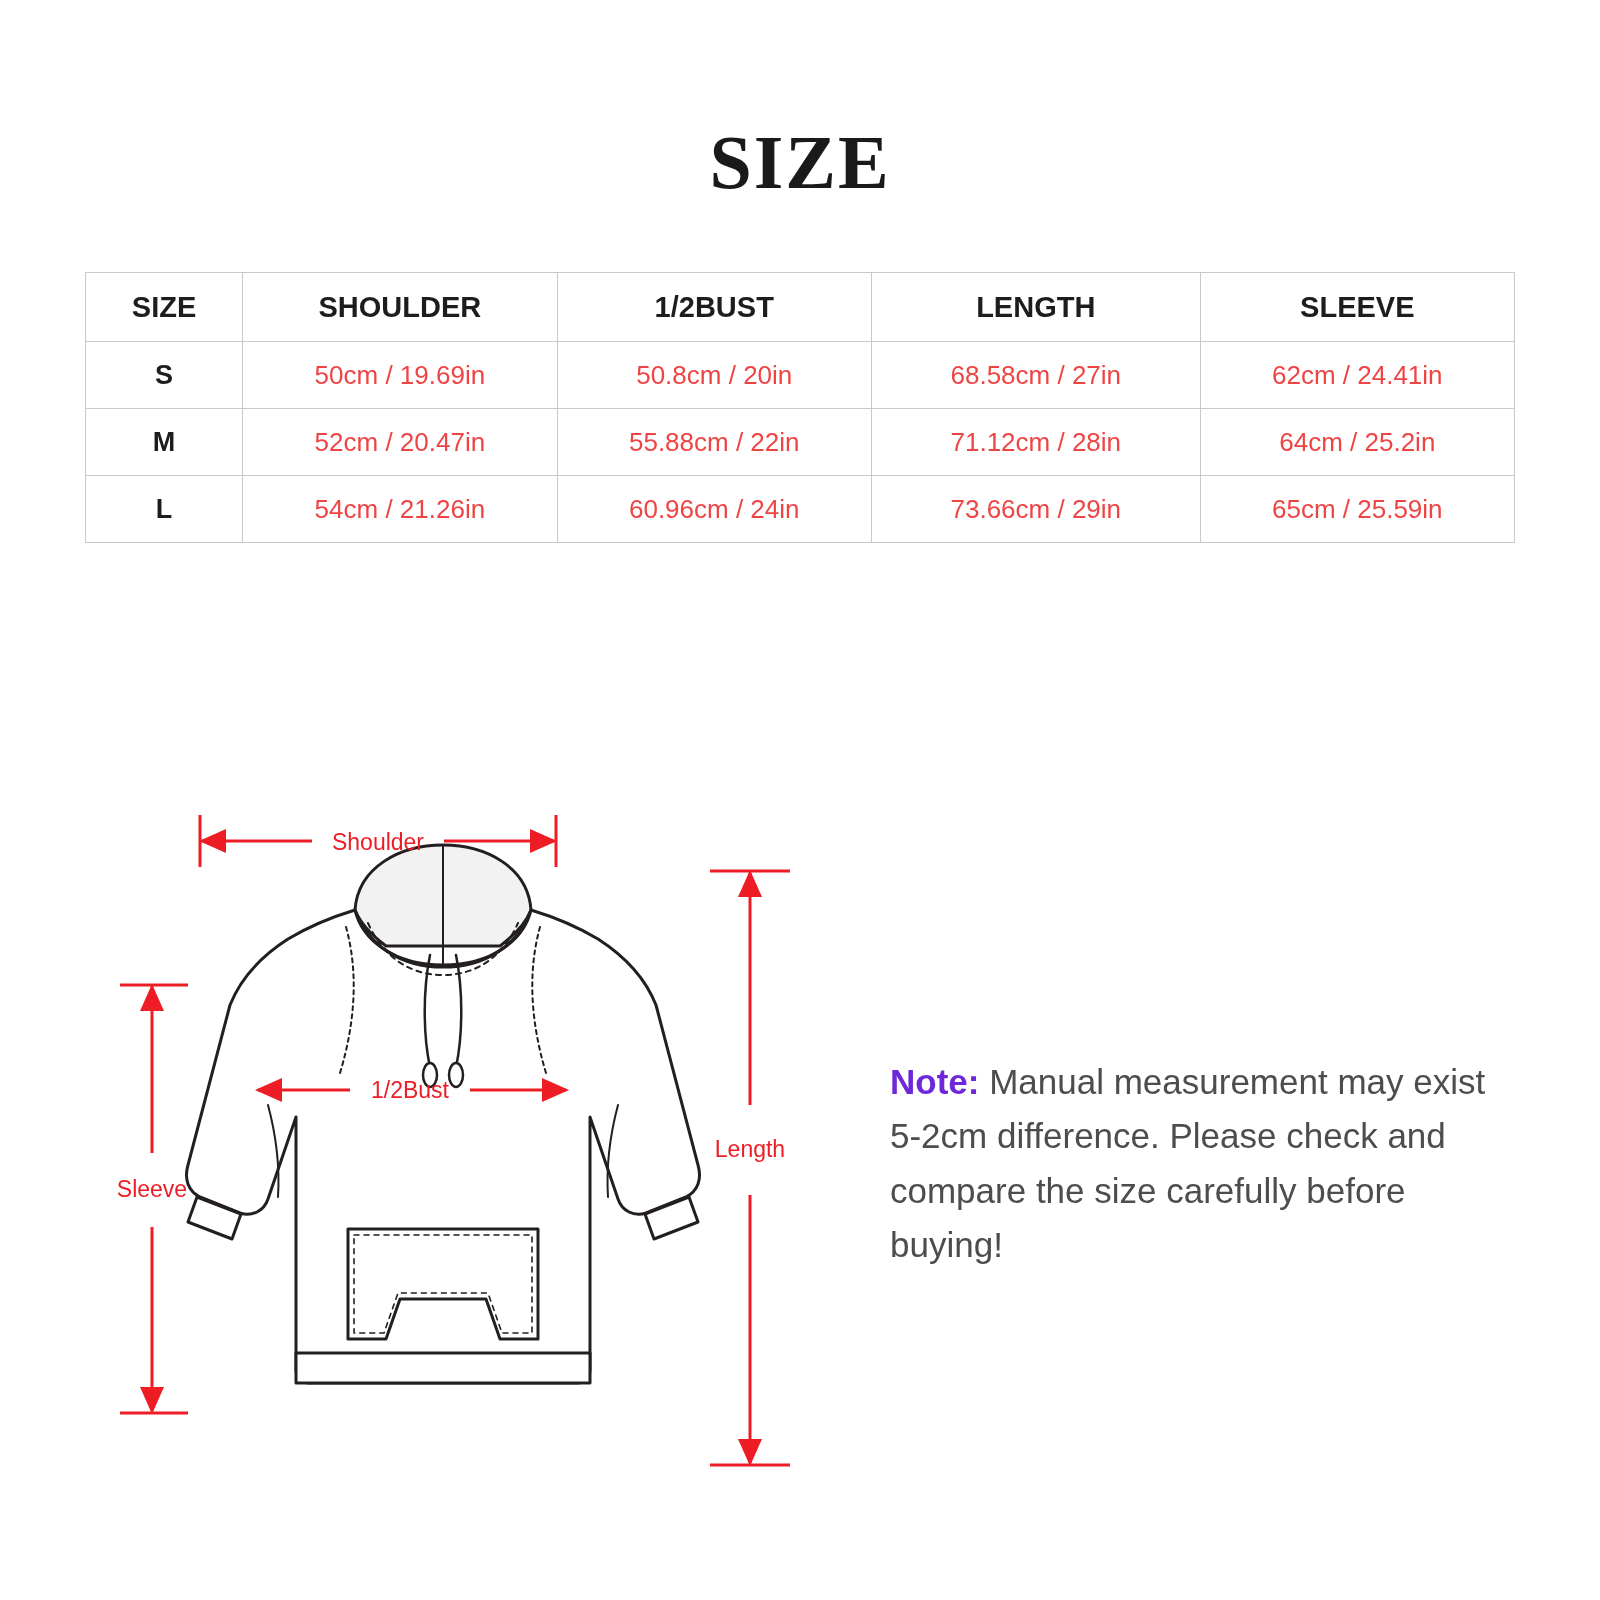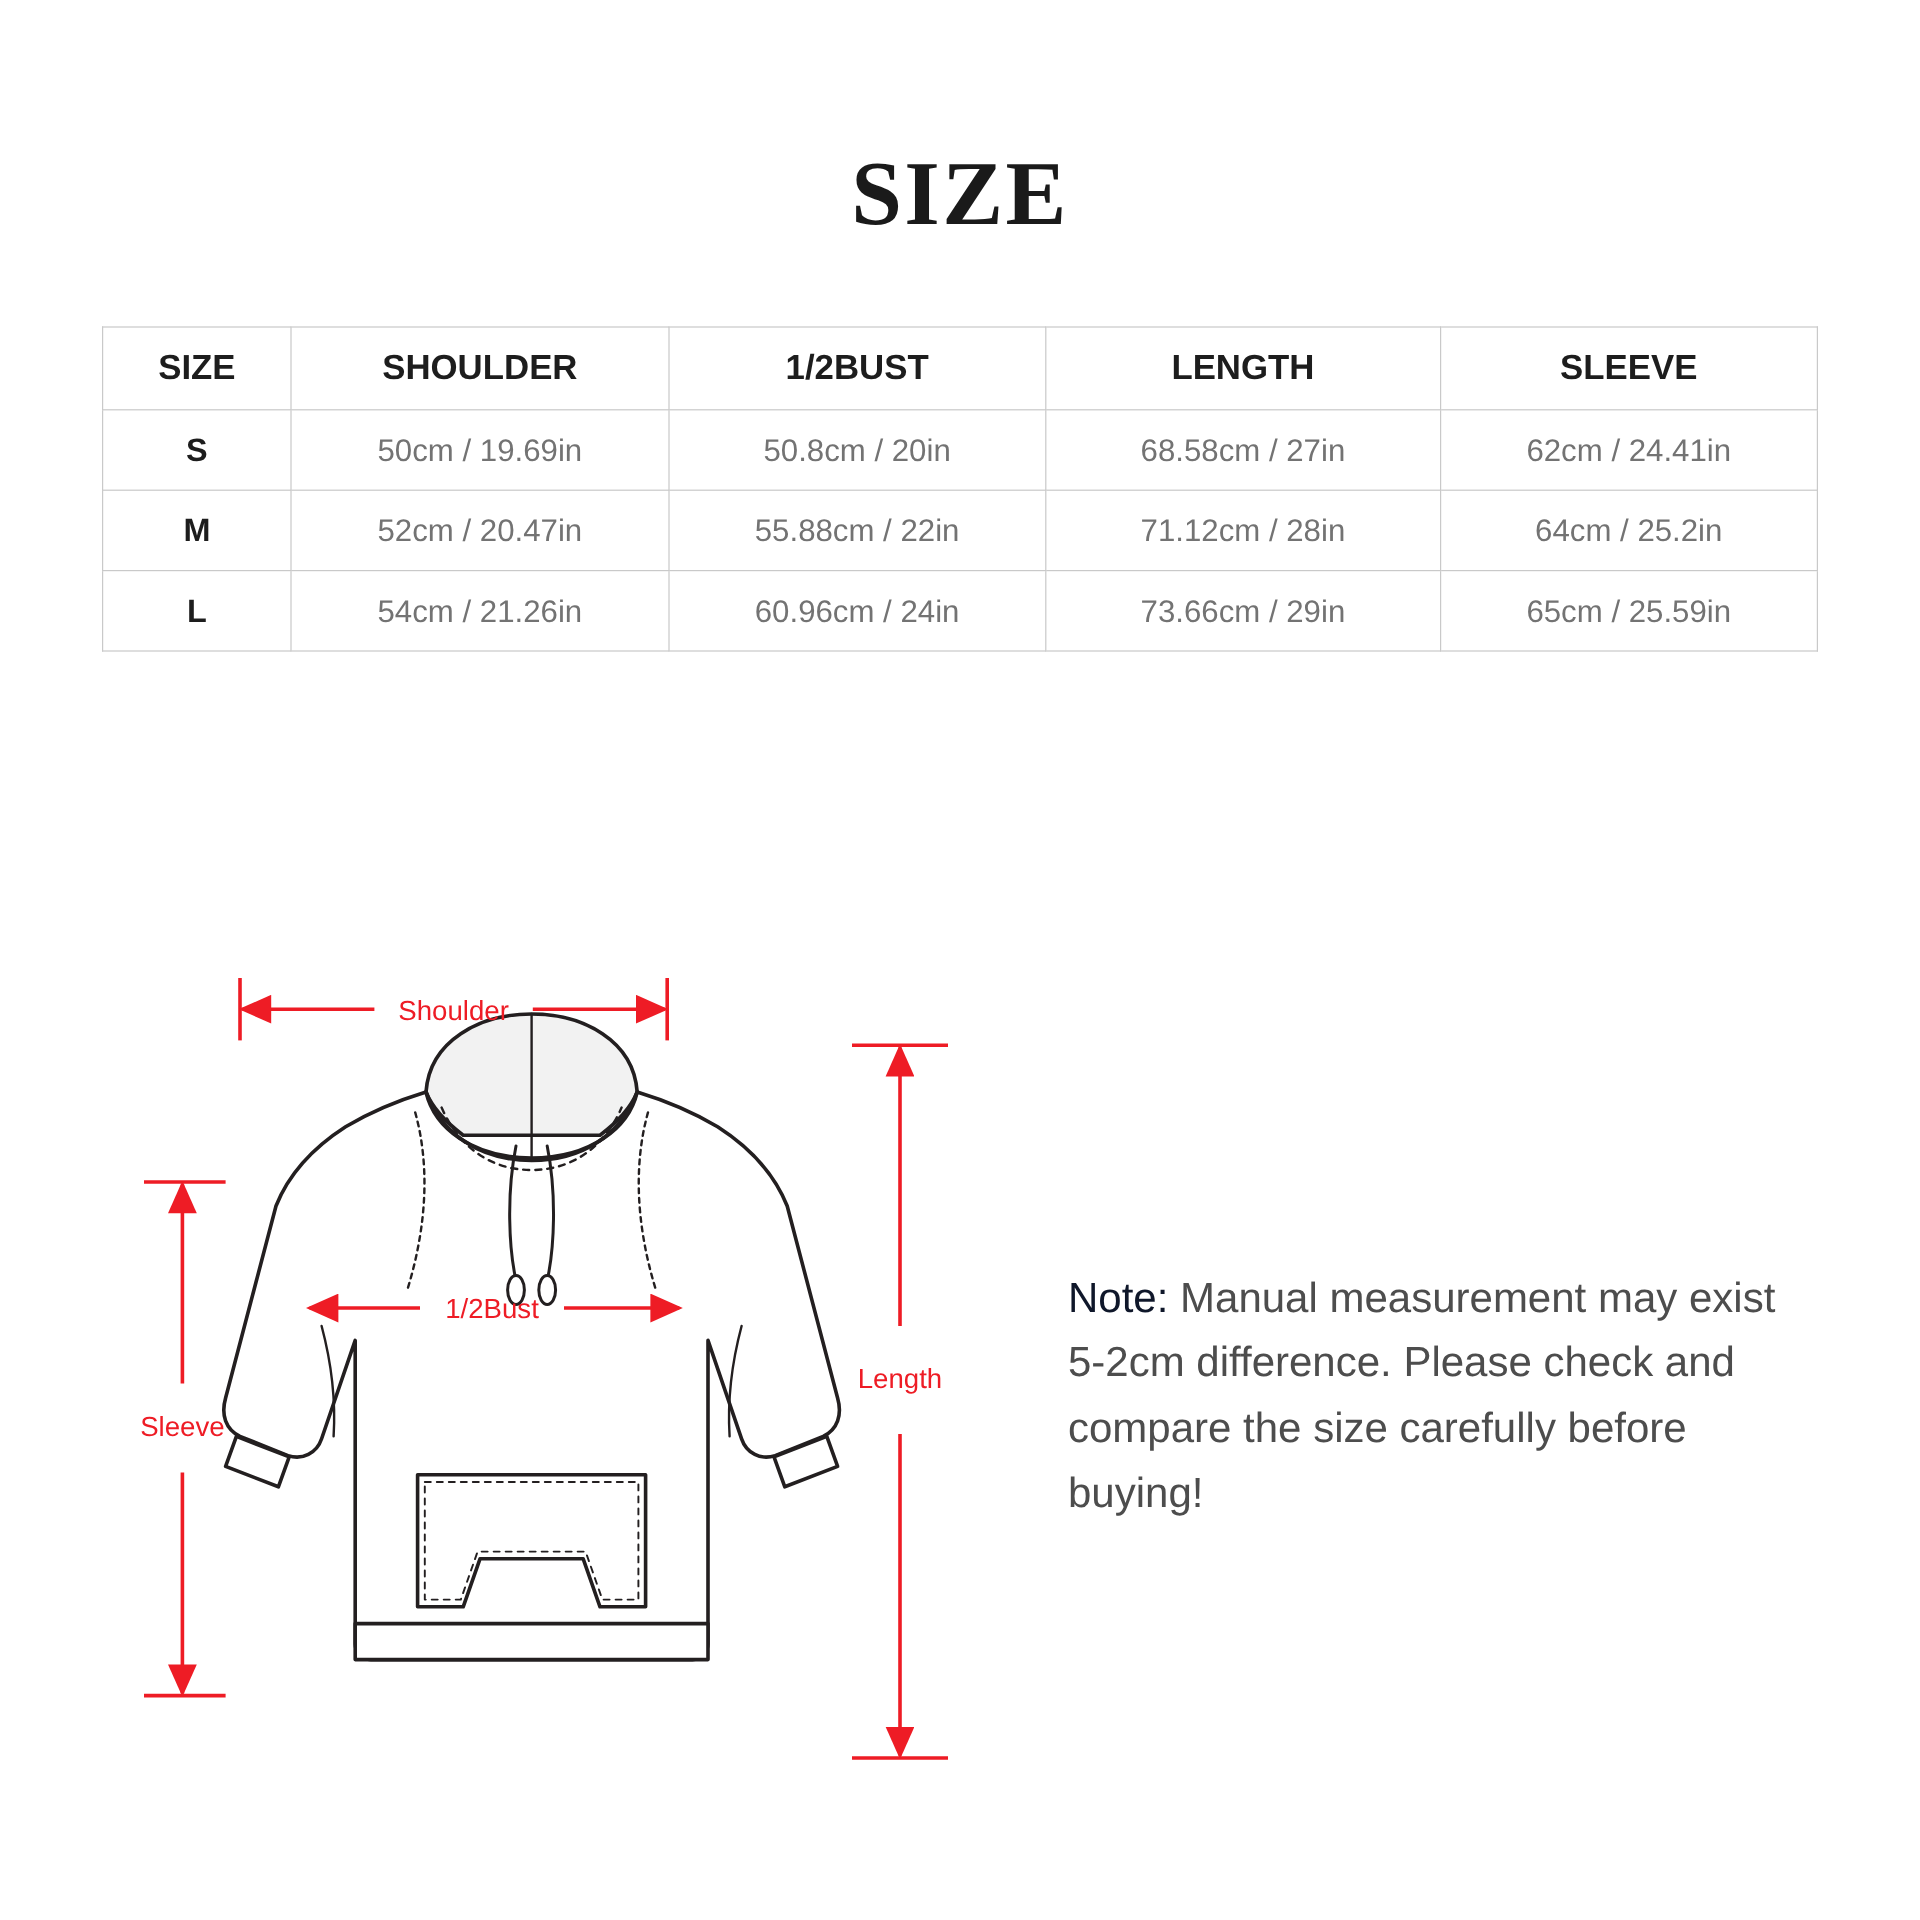--- a/index.html
+++ b/index.html
@@ -54,21 +54,21 @@
     height: 66px;
   }
   table.size-table tbody td.size-cell {
     font-size: 27px;
     font-weight: 700;
     color: #1d1d1d;
   }
   table.size-table tbody td.val-cell {
     font-size: 26px;
     font-weight: 400;
-    color: #737373;
+    color: #ef4444;
   }
   col.c-size { width: 11%; }
   col.c-shoulder { width: 22%; }
   col.c-bust { width: 22%; }
   col.c-length { width: 23%; }
   col.c-sleeve { width: 22%; }
 
   
   .diagram {
     position: absolute;
@@ -84,22 +84,22 @@
     position: absolute;
     left: 890px;
     top: 1055px;
     width: 630px;
     font-size: 35px;
     line-height: 1.55;
     color: #4d4d4d;
     font-family: "Liberation Sans", sans-serif;
   }
   .note .note-label {
-    font-weight: 400;
-    color: #0f172a;
+    font-weight: 700;
+    color: #6d28d9;
   }
 </style>
 </head>
 <body>
 
 <h1 class="page-title">SIZE</h1>
 
 <div class="size-table-wrap">
   <table class="size-table">
     <colgroup>

